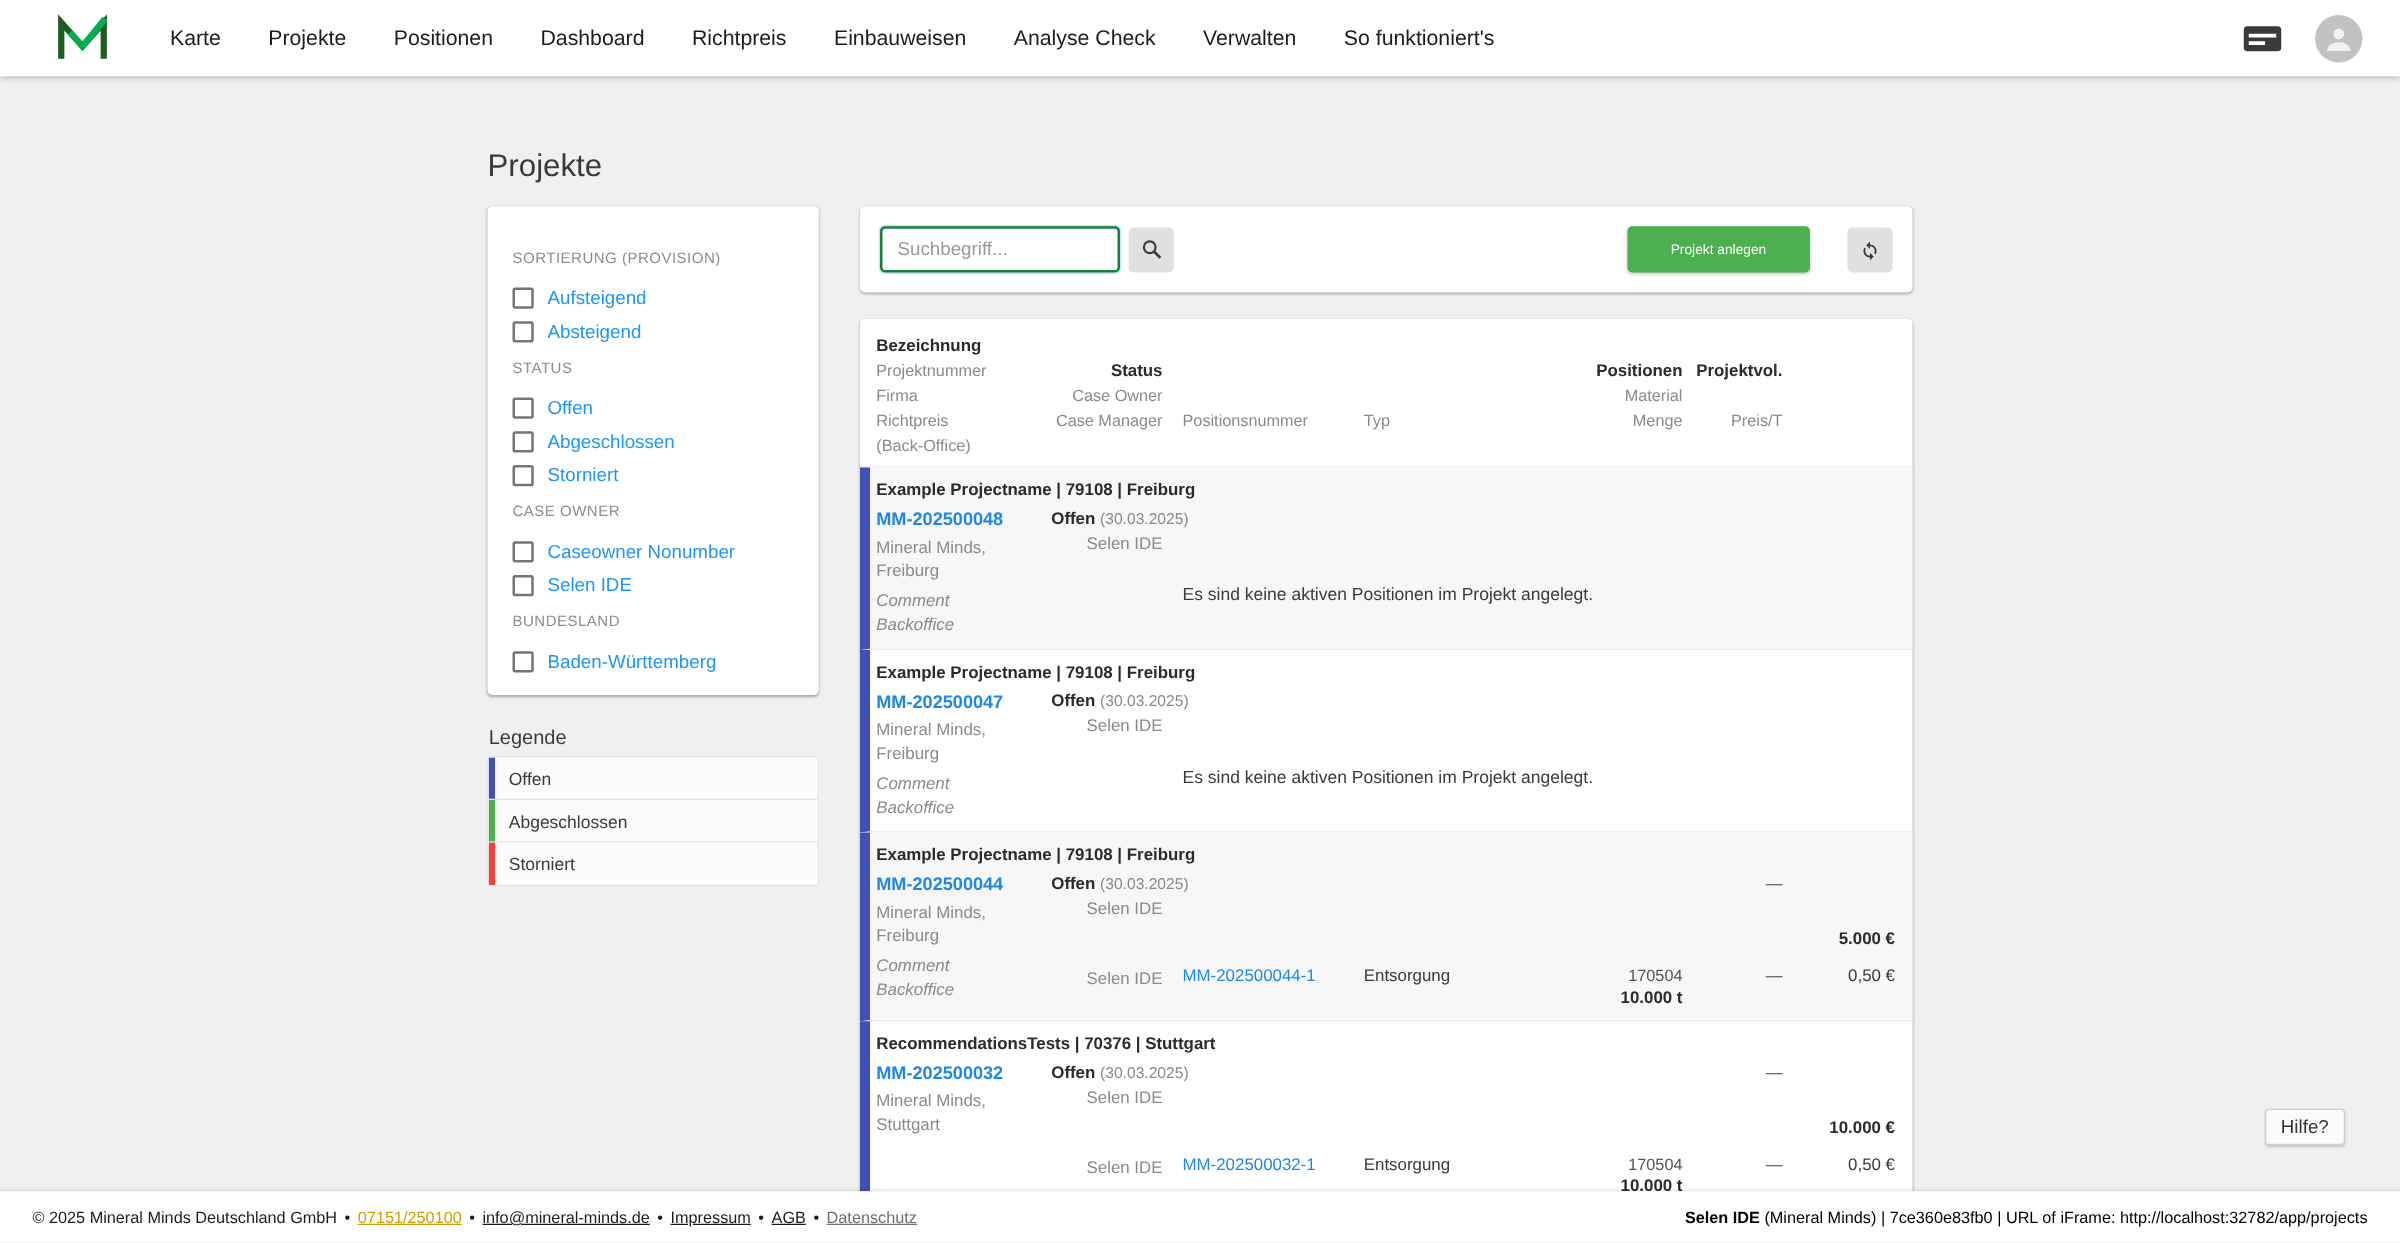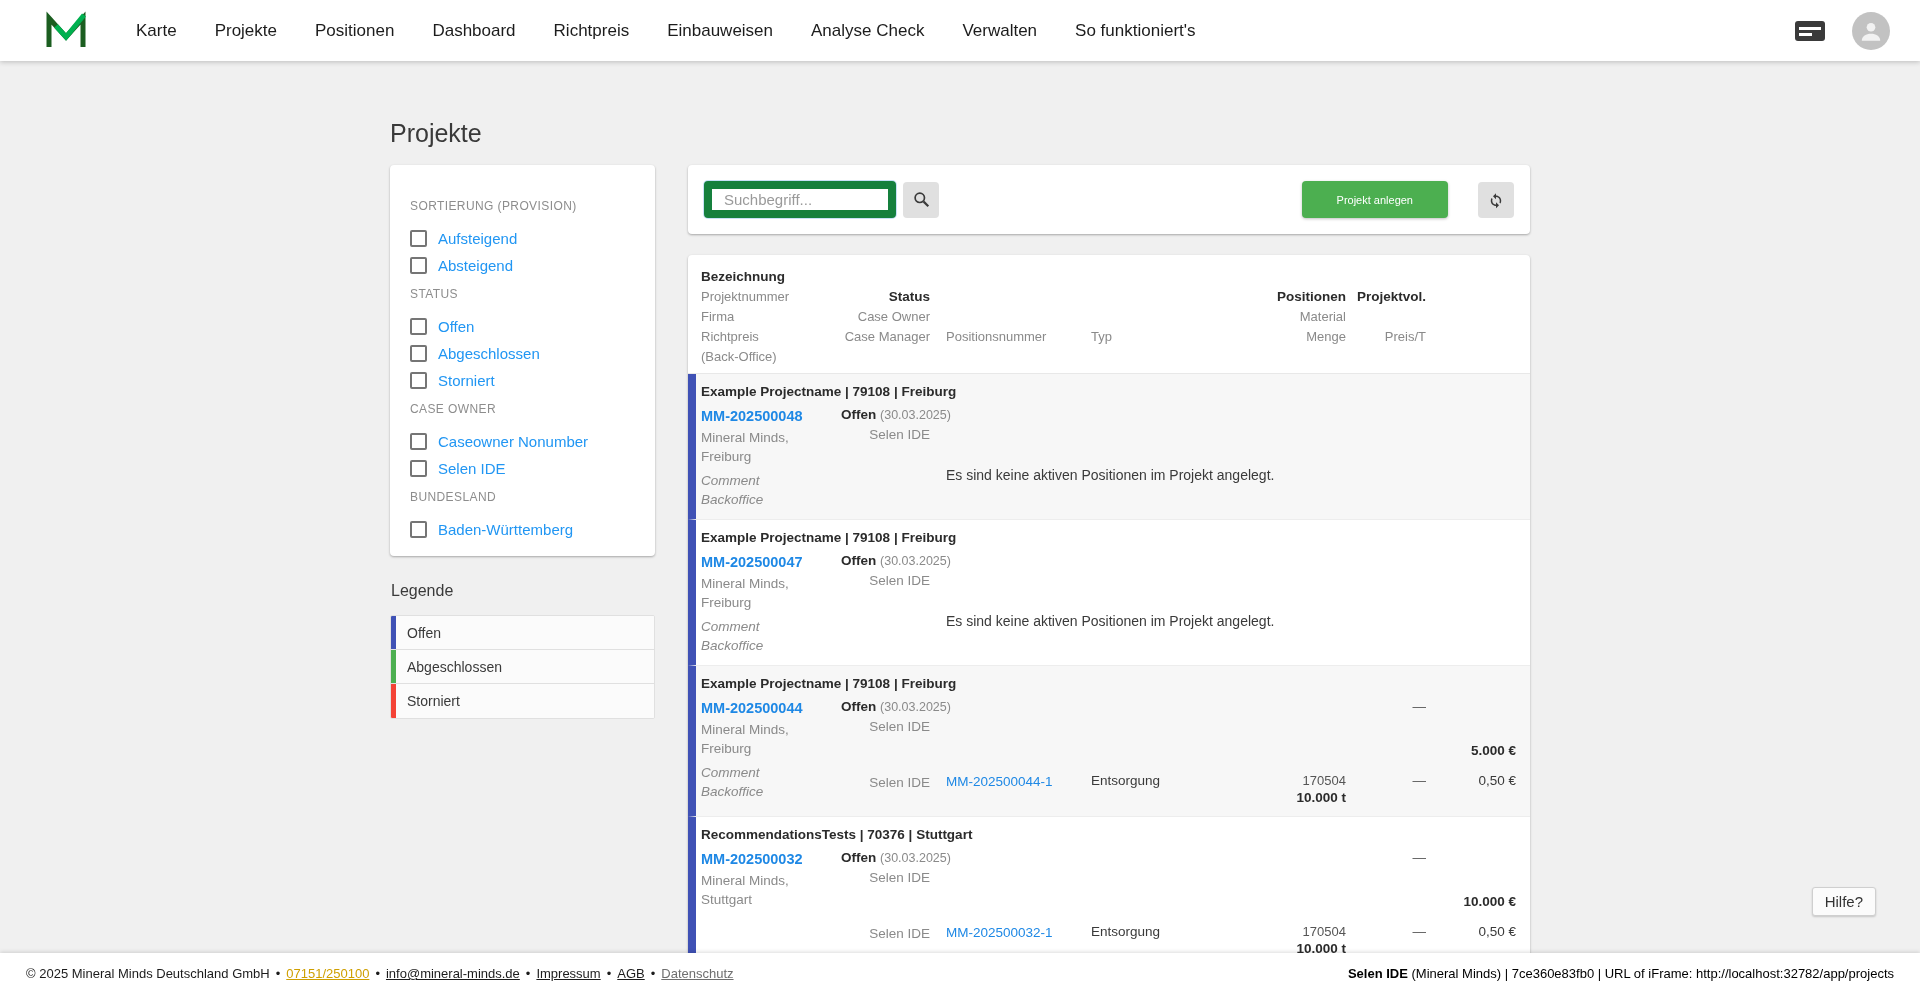--- a/index.html
+++ b/index.html
@@ -31,34 +31,34 @@
 
   
   .filter-card { padding:18px 20px 18px; }
   .filter-label { font-size:12px; color:#8d8d8d; letter-spacing:.4px; margin:13px 0 7px; }
   .filter-label.first { margin-top:16px; }
   .filter-option { display:flex; align-items:flex-end; gap:11px; height:27px; cursor:pointer; }
   .checkbox { width:17px; height:17px; border:2px solid #757575; border-radius:2px; background:#fff; flex:none; }
   .filter-option .lbl { font-size:15px; color:#2196f3; }
 
   
-  .legend-title { font-size:16px; color:#3a3a3a; margin:26px 0 15px 1px; }
+  .legend-title { font-size:16px; color:#3a3a3a; margin:26px 0 5px 1px; }
   .legend-list { border:1px solid #e0e0e0; border-radius:2px; overflow:hidden; background:#fff; }
   .legend-item { position:relative; display:flex; align-items:center; height:34px;
                  border-bottom:1px solid #e0e0e0; background:#fbfbfb; padding-left:16px; }
   .legend-item:last-child { border-bottom:none; }
   .legend-bar { position:absolute; left:0; top:0; bottom:0; width:5px; }
   .lb-open { background:#3f51b5; } .lb-done { background:#4caf50; } .lb-cancel { background:#f44336; }
   .legend-item .lbl { font-size:14px; color:#3a3a3a; }
 
   
   .toolbar-card { display:flex; align-items:center; justify-content:space-between;
                   padding:16px; margin-bottom:21px; }
   .search-group { display:flex; align-items:center; gap:7px; }
-  .search-input { width:192px; height:37px; border:8px solid #15803d; border-radius:4px;
+  .search-input { width:192px; height:37px; border:2px solid #15803d; border-radius:4px;
                   padding:8px 12px; font-size:15px; outline:none; font-family:inherit;
                   box-shadow:0 0 0 1px rgba(30,136,229,.25); color:#333; }
   .search-input::placeholder { color:#9a9a9a; }
   .icon-btn { width:36px; height:36px; border:none; border-radius:4px; background:#e0e0e0;
               display:flex; align-items:center; justify-content:center; cursor:pointer; flex:none; }
   .right-group { display:flex; align-items:center; gap:30px; }
   .green-btn { height:37px; padding:0 35px; background:#4caf50; color:#fff; border:none;
                border-radius:4px; font-size:11px; font-weight:500; cursor:pointer;
                font-family:inherit; box-shadow:0 1px 3px rgba(0,0,0,.25); }
 

